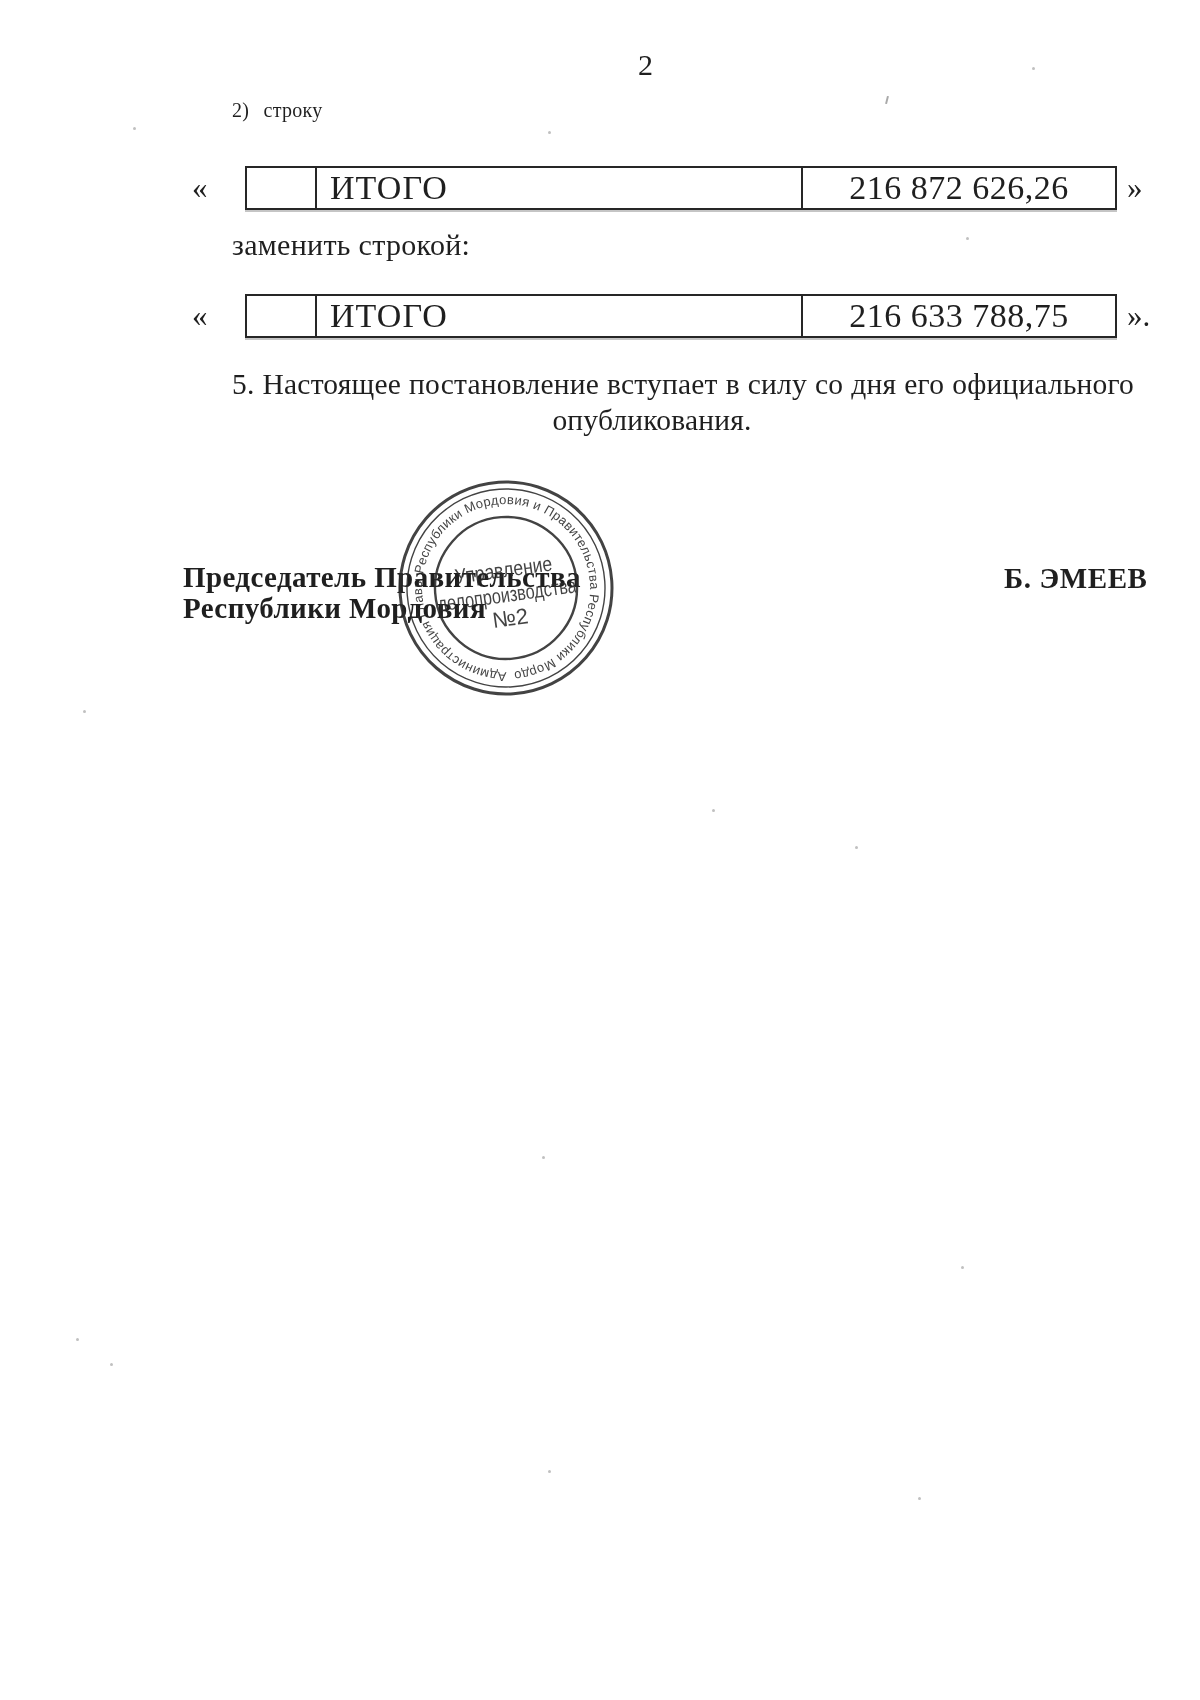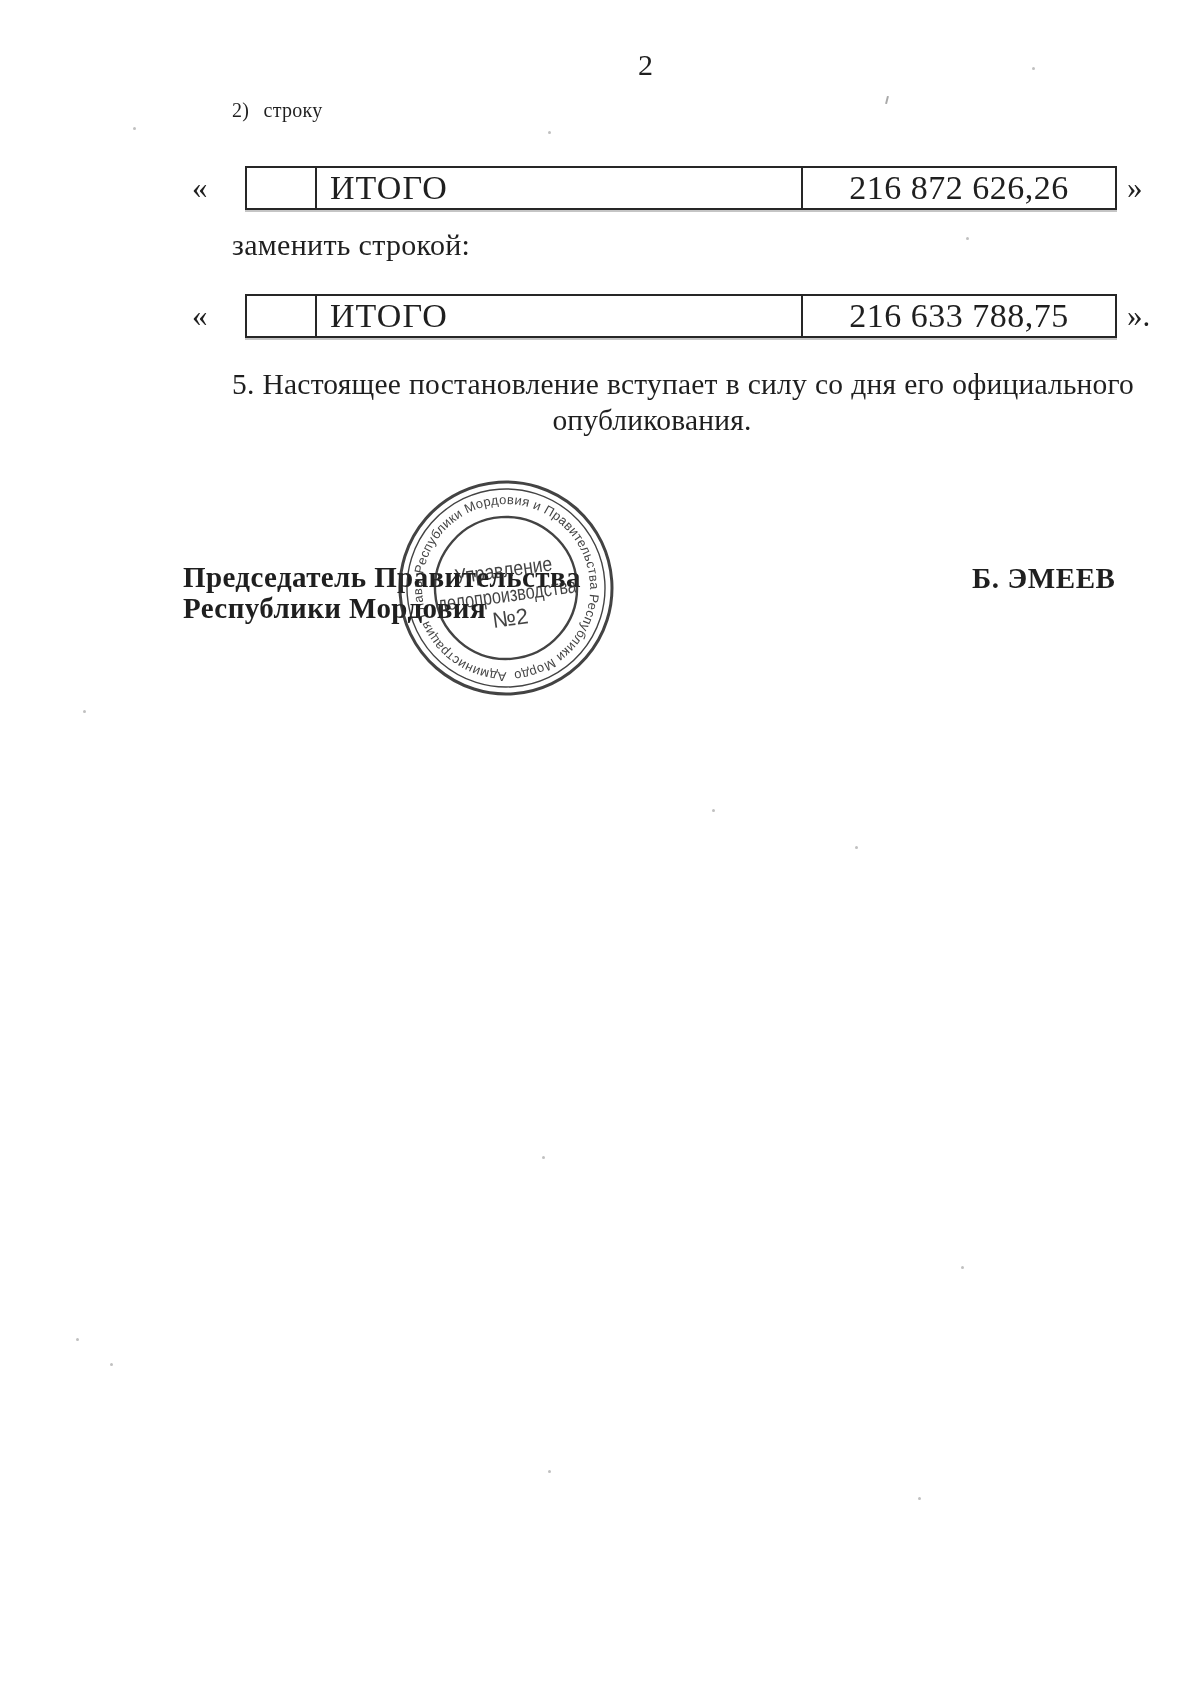--- a/index.html
+++ b/index.html
@@ -83,21 +83,21 @@
 
   .sig-title {
     left: 183px; top: 562px;
     font-size: 29px;
     font-weight: bold;
     line-height: 31px;
     letter-spacing: 0.4px;
     z-index: 2;
   }
   .sig-name {
-    left: 972px; top: 562px;
+    left: 1004px; top: 562px;
     font-size: 29px;
     font-weight: bold;
     letter-spacing: 0.6px;
     z-index: 2;
   }
 
   .stamp {
     left: 391px; top: 473px;
     width: 230px; height: 230px;
     z-index: 5;

